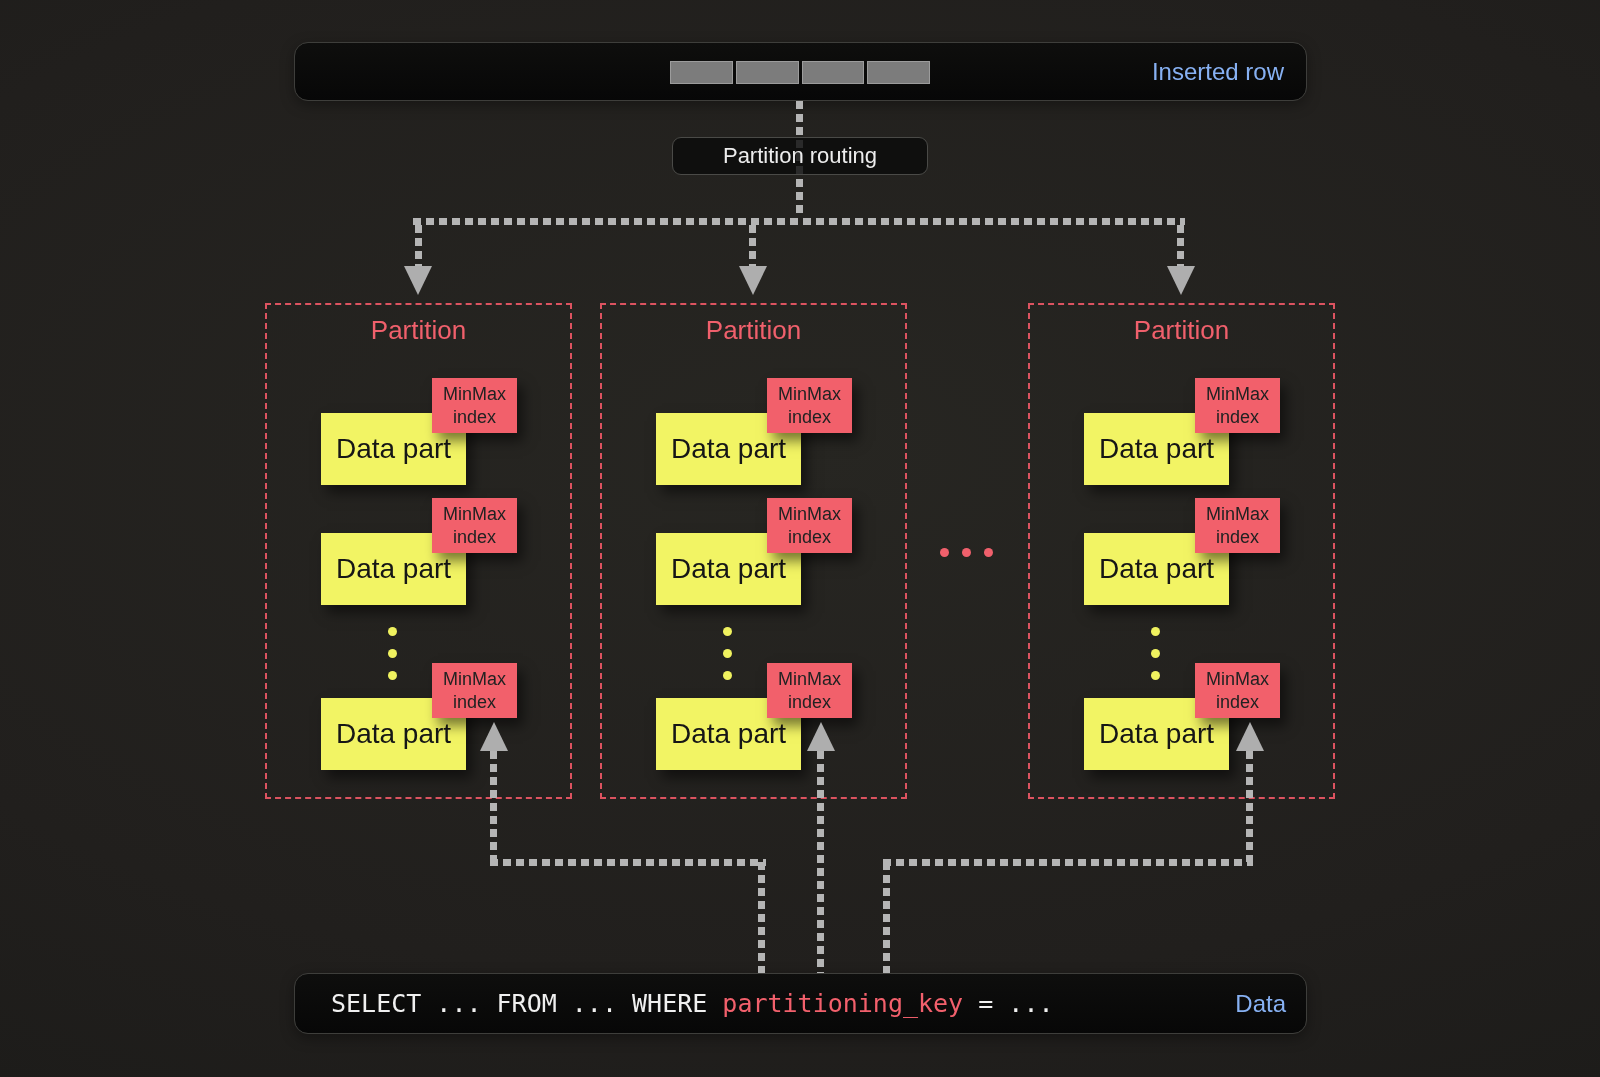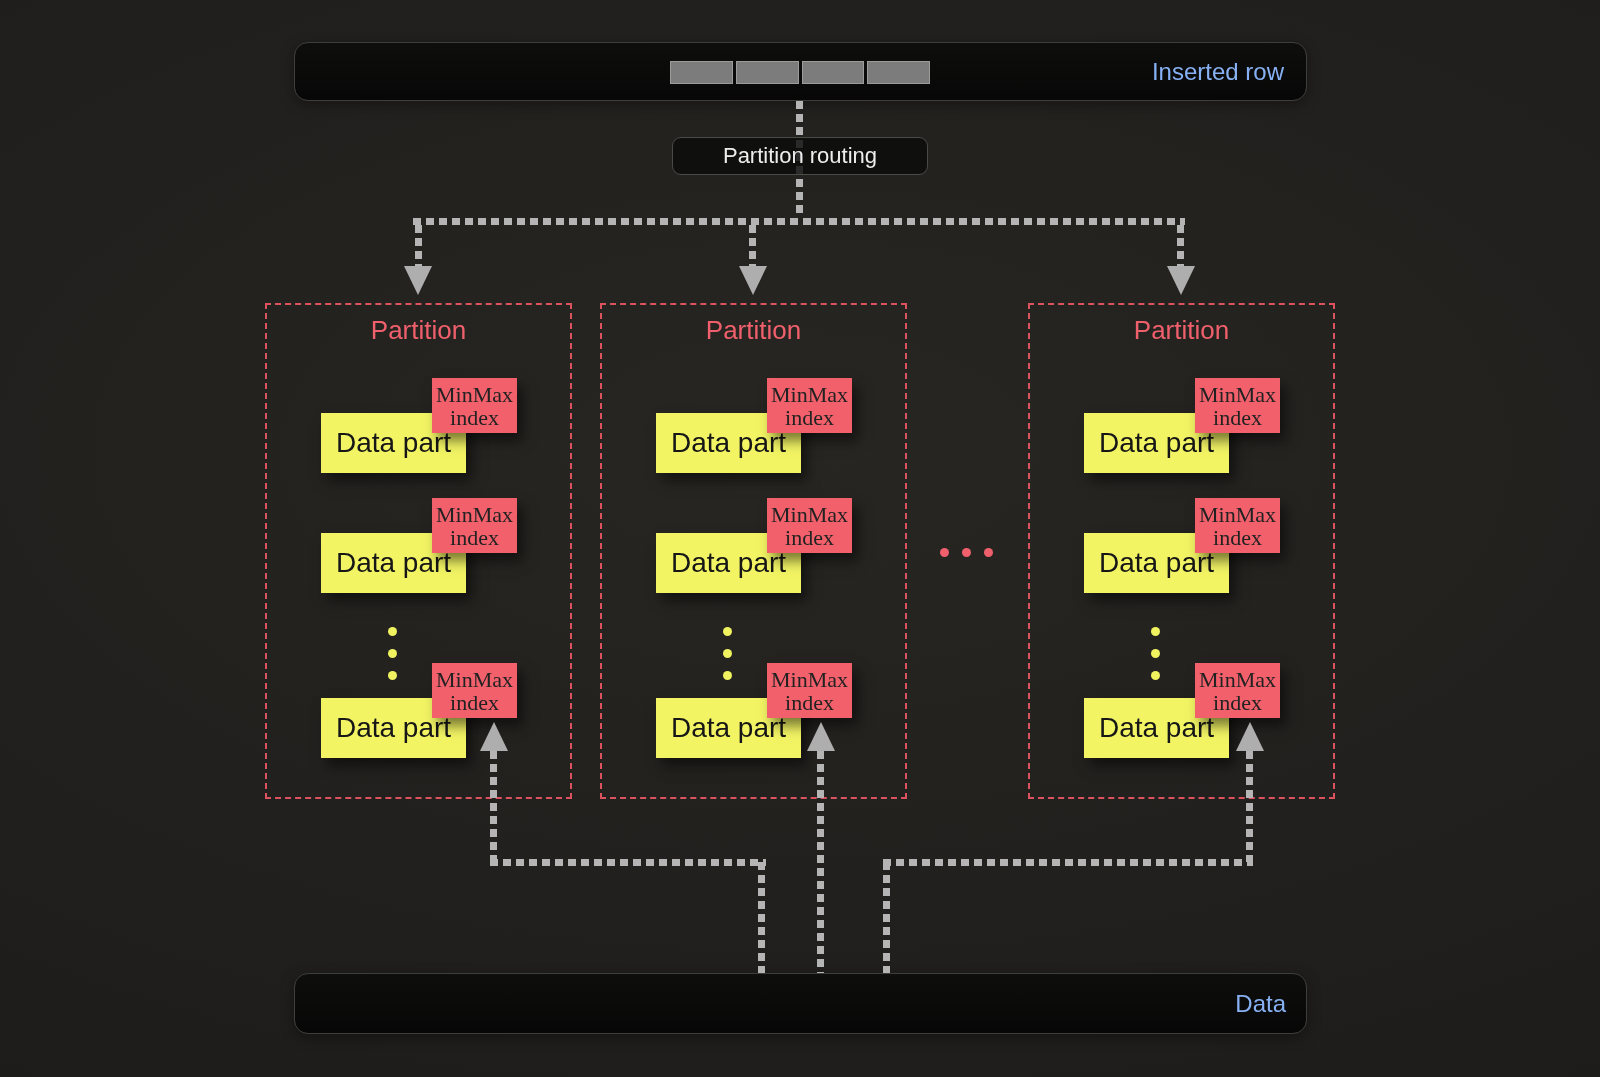--- a/index.html
+++ b/index.html
@@ -31,29 +31,29 @@
   .arrow-up{position:absolute;width:0;height:0;z-index:2;
     border-left:14px solid transparent;border-right:14px solid transparent;
     border-bottom:29px solid #aeaeae;}
   .partition{
     position:absolute;box-sizing:border-box;top:303px;width:307px;height:496px;
     border:2px dashed #dc5360;
   }
   .ptitle{position:absolute;top:10px;left:0;width:100%;text-align:center;
     color:#f0606c;font-size:26px;}
   .ybox{
-    position:absolute;left:54px;width:145px;height:60px;background:#f2f464;
+    position:absolute;left:54px;width:145px;height:72px;background:#f2f464;
     display:flex;align-items:center;justify-content:center;
     color:#161616;font-size:28px;box-shadow:6px 8px 12px rgba(0,0,0,.5);z-index:1;
   }
   .tag{
     position:absolute;left:165px;width:85px;height:55px;background:#f2606b;
     display:flex;flex-direction:column;align-items:center;justify-content:center;
-    color:#222;font-size:22px;line-height:23px;
-    box-shadow:6px 8px 12px rgba(0,0,0,.5);z-index:2;font-family:Liberation Serif, serif;
+    color:#222;font-size:18px;line-height:23px;
+    box-shadow:6px 8px 12px rgba(0,0,0,.5);z-index:2;
   }
   .vdots{position:absolute;left:121px;display:flex;flex-direction:column;gap:13px;}
   .vdots .dot{width:9px;height:9px;border-radius:50%;background:#f0f25f;}
   .rdots{position:absolute;left:940px;top:548px;display:flex;gap:13px;z-index:1;}
   .rdots .dot{width:9px;height:9px;border-radius:50%;background:#f0606c;}
   .segbar{position:absolute;left:375px;top:18px;width:260px;height:23px;display:flex;gap:3px;}
   .segbar .cell{flex:1;background:#7c7c7c;border:1px solid #9c9c9c;box-sizing:border-box;}
   .hlabel{position:absolute;top:0;right:22px;height:100%;display:flex;align-items:center;
     color:#87b1f3;font-size:24px;}
   .code{position:absolute;left:36px;top:0;height:100%;display:flex;align-items:center;
@@ -190,16 +190,17 @@
   <div class="vdash" style="left:490px;top:751px;height:111px;"></div>
   <div class="vdash" style="left:817px;top:751px;height:222px;"></div>
   <div class="vdash" style="left:1246px;top:751px;height:111px;"></div>
   <div class="hdash" style="left:490px;top:859px;width:276px;"></div>
   <div class="hdash" style="left:883px;top:859px;width:370px;"></div>
   <div class="vdash" style="left:758px;top:862px;height:111px;"></div>
   <div class="vdash" style="left:883px;top:862px;height:111px;"></div>
 
 
   <div class="darkbox" style="left:294px;top:973px;width:1013px;height:61px;">
+    <div class="code"><span>SELECT ... FROM ... WHERE </span><span class="key">partitioning_key</span><span> = ...</span></div>
     <div class="hlabel" style="right:20px;">Data</div>
   </div>
 
 </div>
 
 </body></html>

